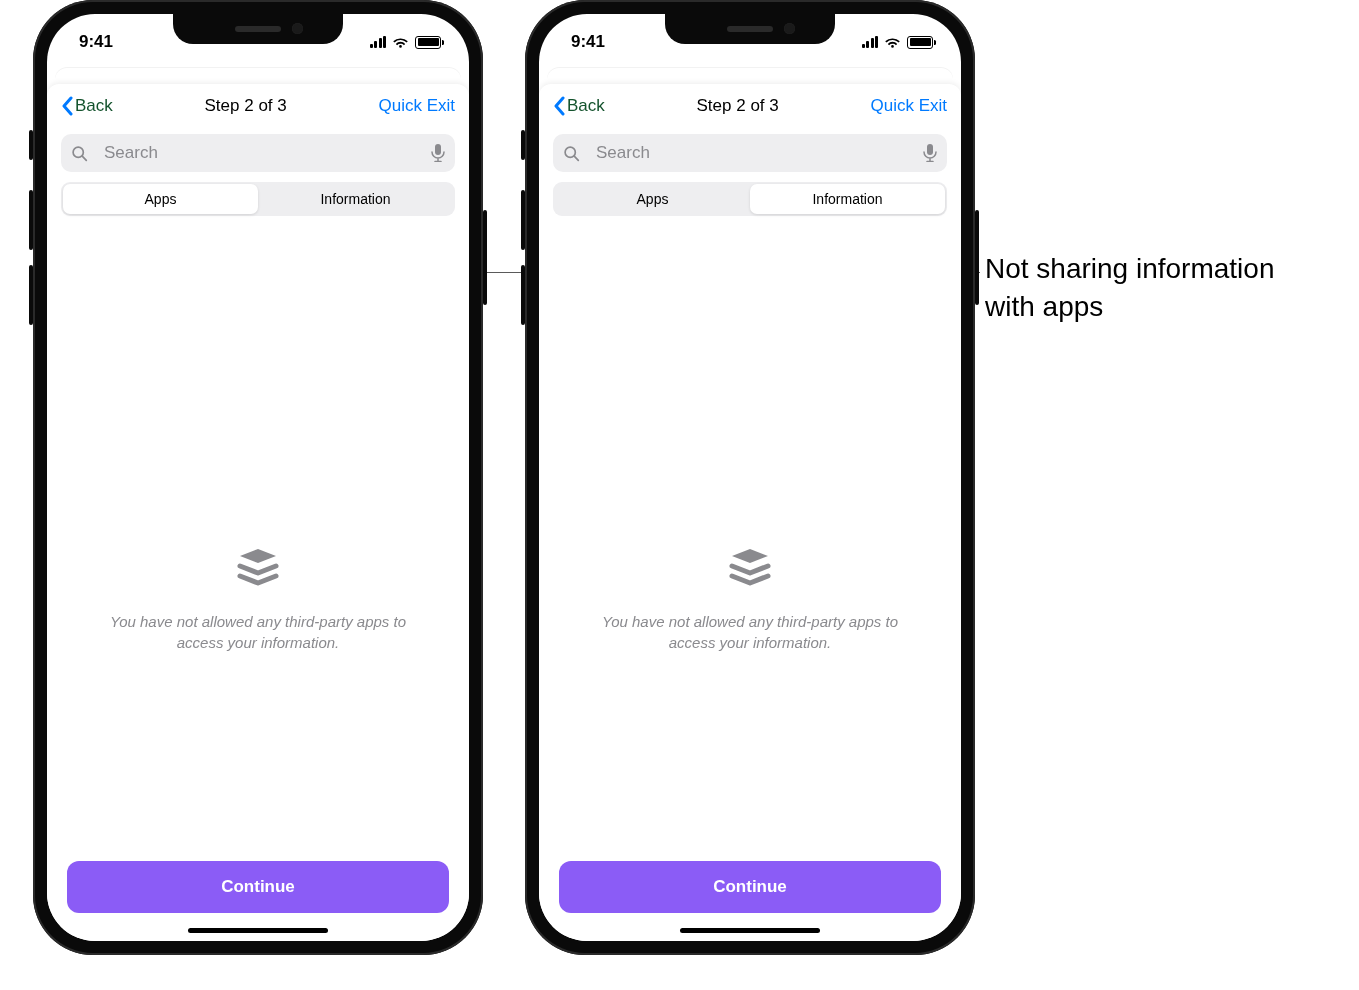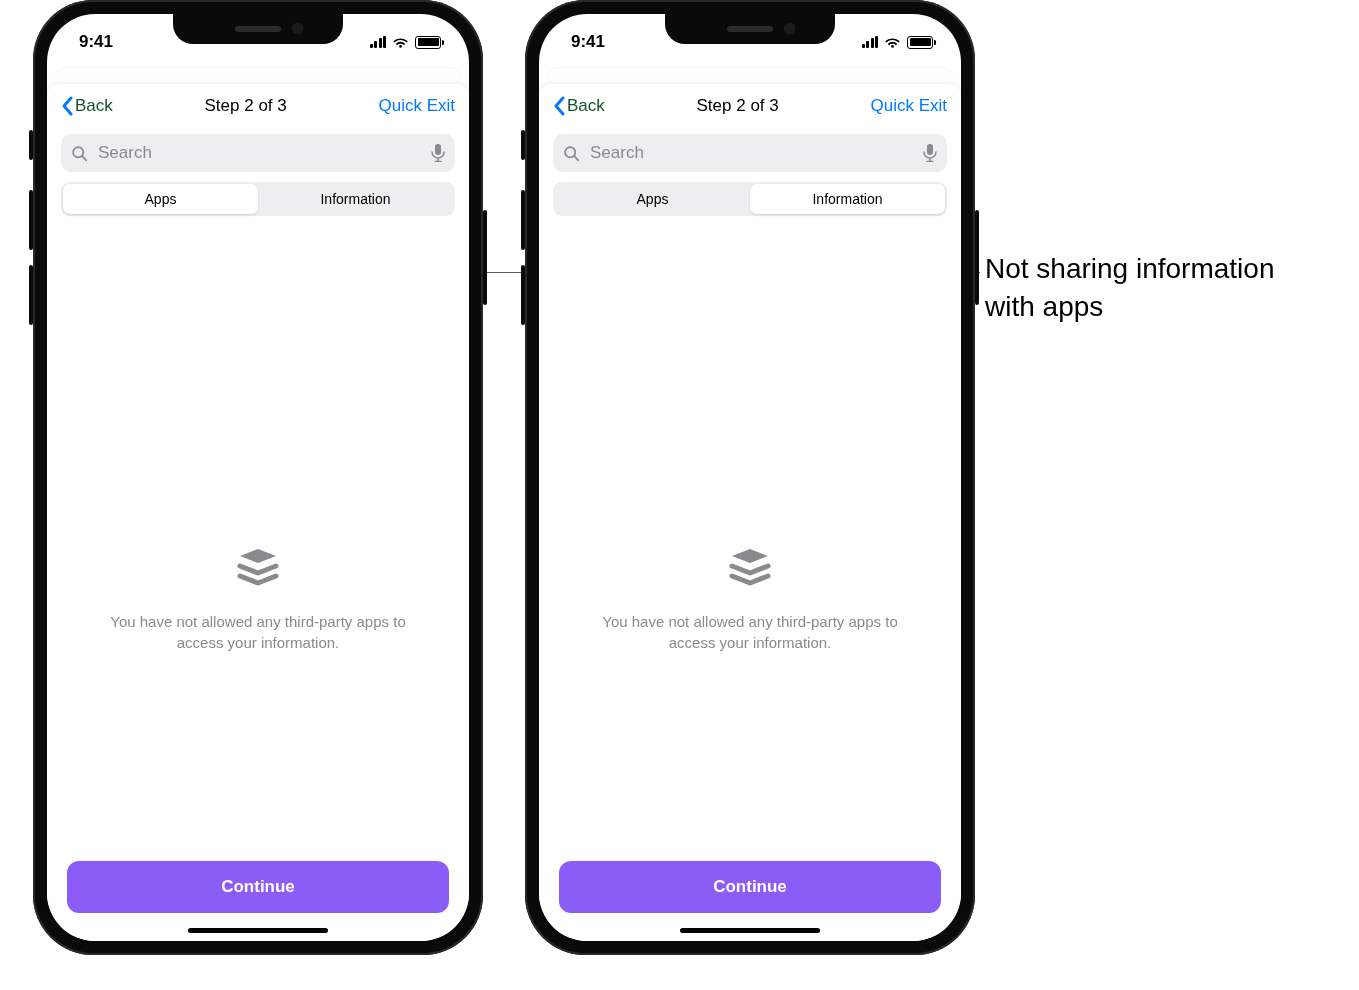--- a/index.html
+++ b/index.html
@@ -87,41 +87,41 @@
     .navbar {
       height: 44px; display: flex; align-items: center;
       justify-content: space-between; padding: 0 14px;
     }
     .nav-left { display:flex; align-items:center; gap: 2px; color:#14532d; font-size:17px; }
     .nav-title { font-weight: 400; font-size: 17px; }
     .nav-right { color:#007aff; font-size:17px; }
     .search-wrap { padding: 6px 14px 10px; }
     .search {
       background: #eeeef0; border-radius: 10px; height: 38px;
-      display: flex; align-items: center; padding: 0 10px; gap: 10px;
+      display: flex; align-items: center; padding: 0 10px; gap: 16px;
       color: #8a8a8e;
     }
     .search input {
       flex: 1; border: none; background: transparent; font-size: 17px;
       outline: none; color: #000;
     }
     .search input::placeholder { color:#8a8a8e; }
     .segmented {
       margin: 0 14px 6px; height: 34px; background: #eeeef0;
       border-radius: 9px; display: flex; padding: 2px; position: relative;
     }
     .seg-item {
       flex: 1; display:flex; align-items:center; justify-content:center;
       font-size: 14px; border-radius: 7px; z-index: 1; color:#000;
     }
     .seg-active { background: #fff; box-shadow: 0 1px 3px rgba(0,0,0,0.12); font-weight: 500; }
     .empty {
       flex: 1; display: flex; flex-direction: column; align-items: center;
       justify-content: center; padding: 24px 32px 0; text-align: center;
-      gap: 14px; margin-top: 100px;
+      gap: 14px; margin-top: 100px; font-style: italic;
     }
     .empty-icon { fill: #8a8a8e; }
     .empty-text { color:#8a8a8e; font-size: 15px; line-height: 1.4; max-width: 320px; }
     .cta-wrap { padding: 14px 20px 28px; margin-top: auto; }
     .cta-btn {
       width: 100%; height: 52px; background: #8b5cf6; color: #fff;
       border: none; border-radius: 12px; font-size: 17px; font-weight: 600;
     }
     .home-ind { position:absolute; bottom: 8px; left: 50%; transform: translateX(-50%);
       width: 140px; height: 5px; background:#000; border-radius: 3px; }

